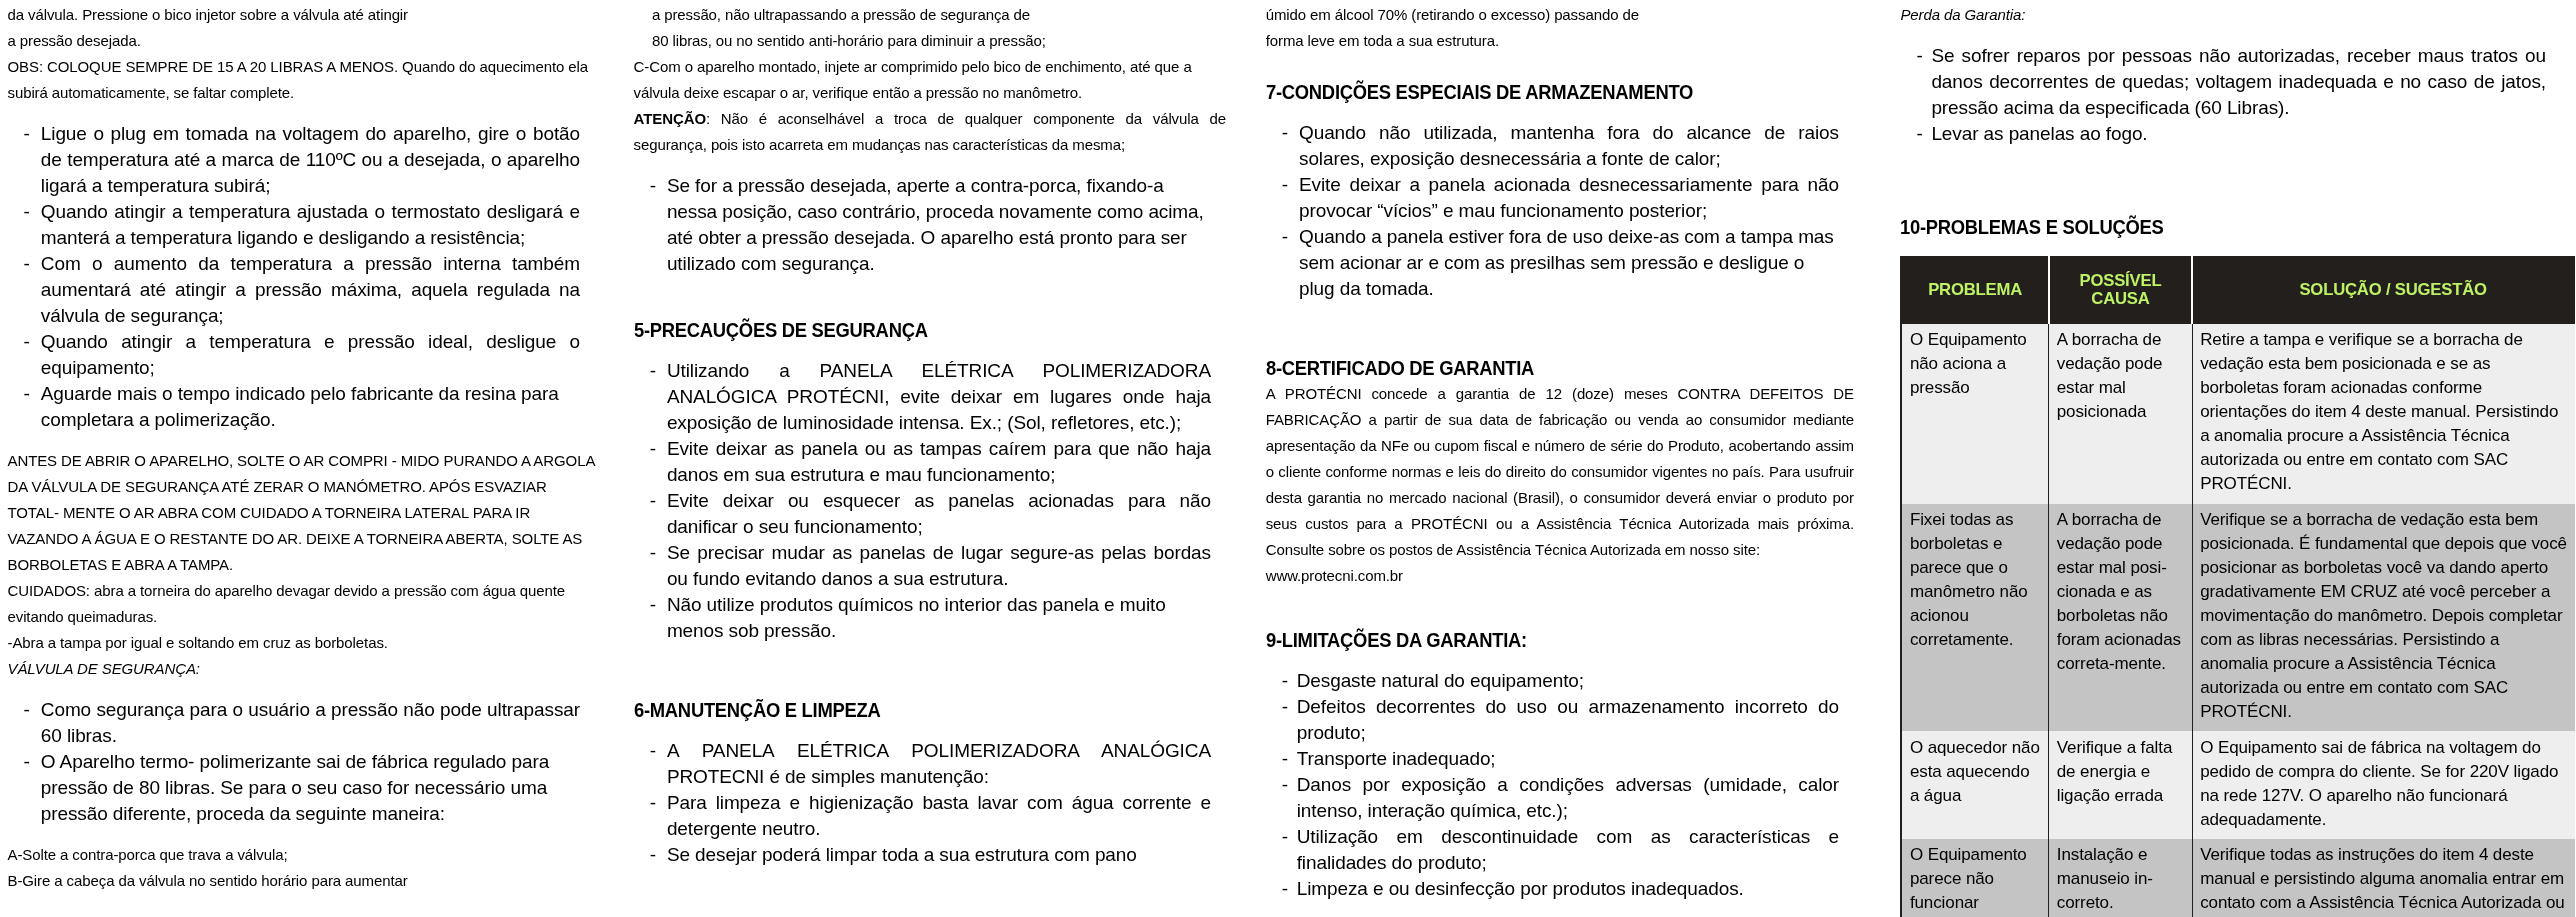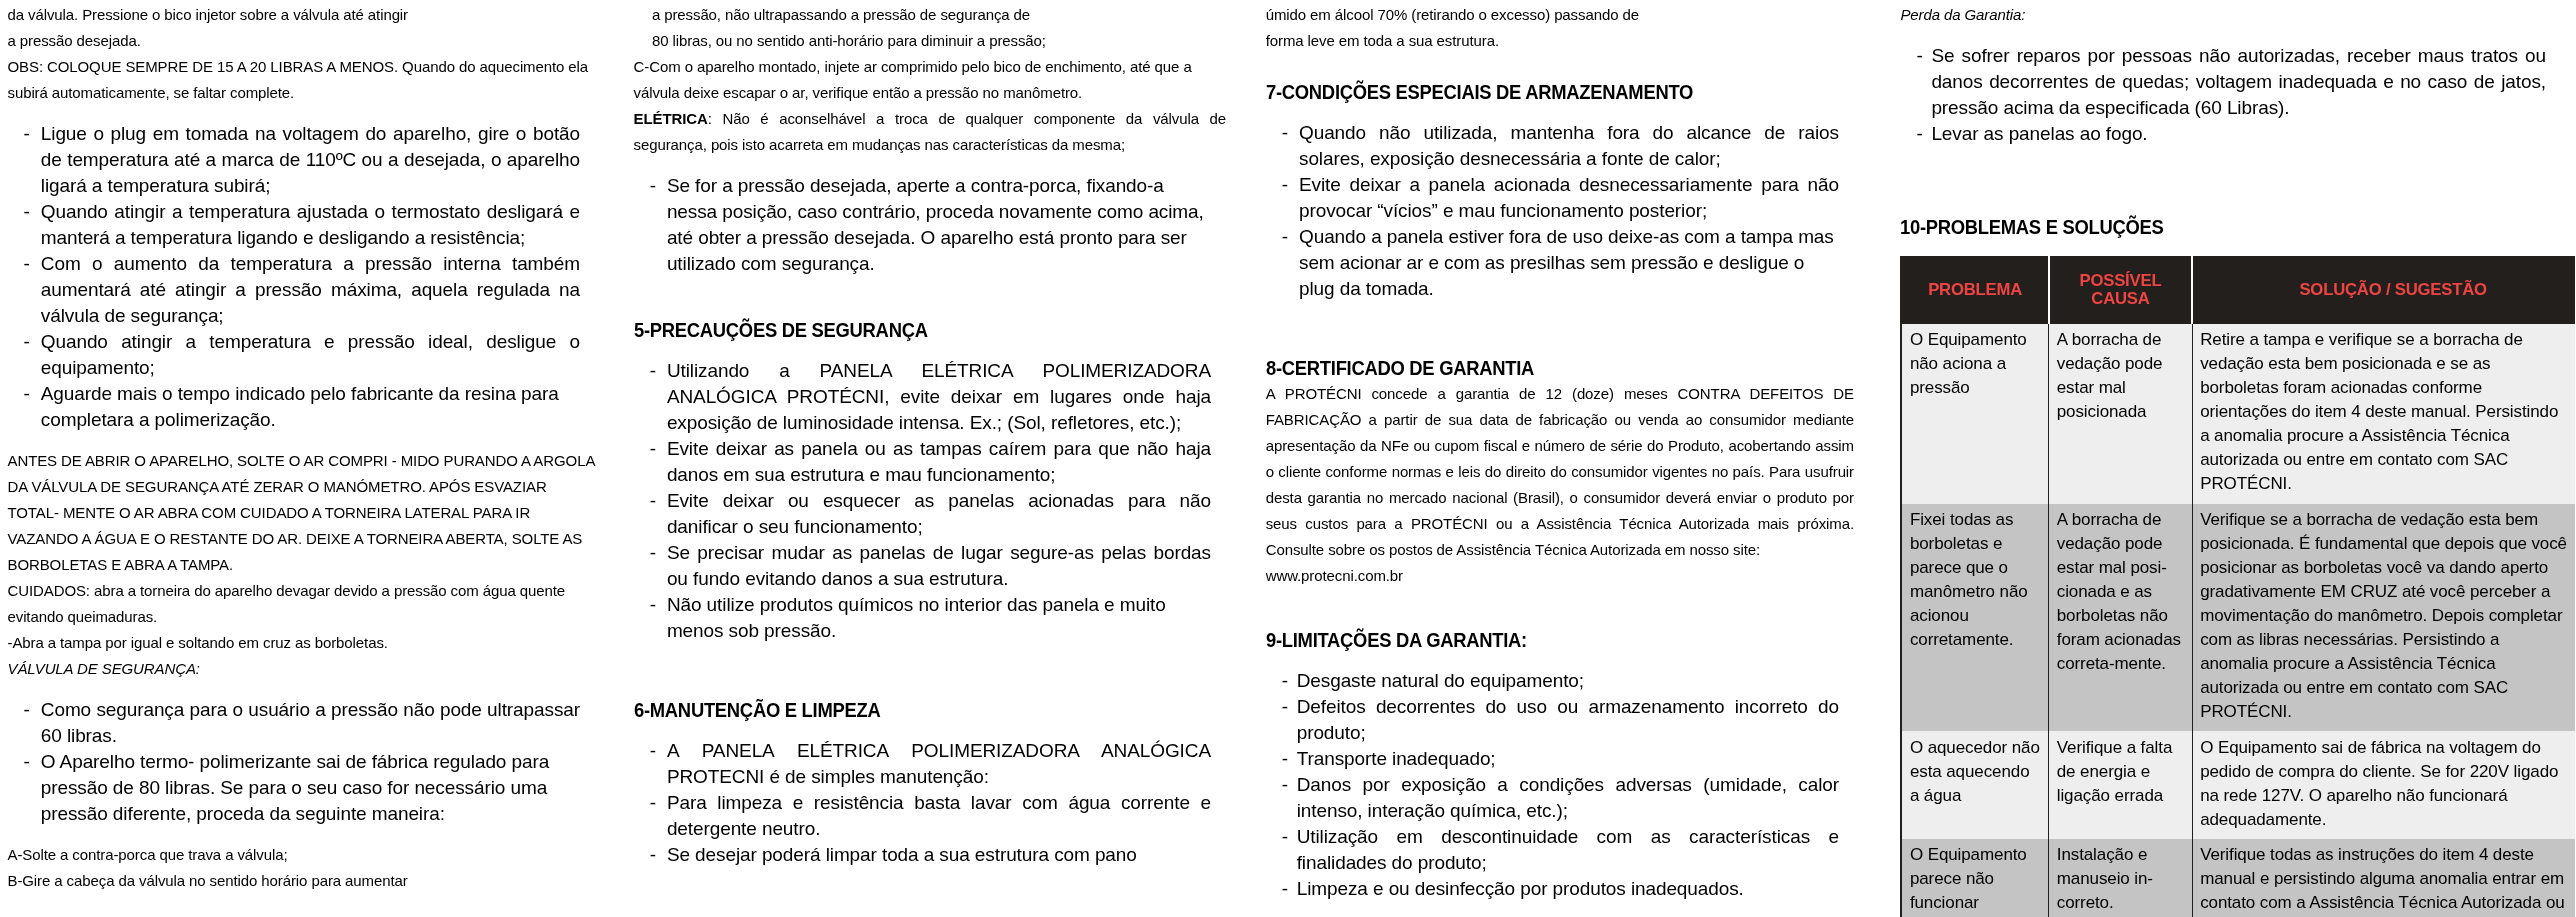--- a/index.html
+++ b/index.html
@@ -96,21 +96,21 @@
   
   table.ps {
     border-collapse: collapse;
     width: 634px;
     margin-top: 16px;
     table-layout: fixed;
     border: 2.2px solid #231f1c;
   }
   table.ps th {
     background: #231f1c;
-    color: #ef4444;
+    color: #bef264;
     font-size: 16.7px;
     line-height: 18.3px;
     font-weight: bold;
     letter-spacing: -0.2px;
     padding: 14px 3.2px 15px 3.2px;
     text-align: center;
     vertical-align: middle;
     border-right: 2.2px solid #ffffff;
     font-stretch: condensed;
   }
@@ -155,38 +155,38 @@
       <li>O Aparelho termo- polimerizante sai de fábrica regulado para pressão de 80 libras. Se para o seu caso for necessário uma pressão diferente, proceda da seguinte maneira:</li>
     </ul>
     <p class="t nojust">A-Solte a contra-porca que trava a válvula;</p>
     <p class="t nojust">B-Gire a cabeça da válvula no sentido horário para aumentar</p>
   </div>
 
   <div class="col col2">
     <div class="t nojust" style="padding-left:18.3px">a pressão, não ultrapassando a pressão de segurança de</div>
     <div class="t nojust" style="padding-left:18.3px">80 libras, ou no sentido anti-horário para diminuir a pressão;</div>
     <p class="t nojust">C-Com o aparelho montado, injete ar comprimido pelo bico de enchimento, até que a válvula deixe escapar o ar, verifique então a pressão no manômetro.</p>
-    <p class="t"><span class="bold">ELÉTRICA</span><span>: Não é aconselhável a troca de qualquer componente da válvula de segurança, pois isto acarreta em mudanças nas características da mesma;</span></p>
+    <p class="t"><span class="bold">ATENÇÃO</span><span>: Não é aconselhável a troca de qualquer componente da válvula de segurança, pois isto acarreta em mudanças nas características da mesma;</span></p>
     <ul class="bl">
       <li>Se for a pressão desejada, aperte a contra-porca, fixando-a nessa posição, caso contrário, proceda novamente como acima, até obter a pressão desejada. O aparelho está pronto para ser utilizado com segurança.</li>
     </ul>
     <div class="gap-m"></div>
     <h2 class="sec">5-PRECAUÇÕES DE SEGURANÇA</h2>
     <ul class="bl">
       <li>Utilizando a PANELA ELÉTRICA POLIMERIZADORA ANALÓGICA PROTÉCNI, evite deixar em lugares onde haja exposição de luminosidade intensa. Ex.; (Sol, refletores, etc.);</li>
       <li>Evite deixar as panela ou as tampas caírem para que não haja danos em sua estrutura e mau funcionamento;</li>
       <li>Evite deixar ou esquecer as panelas acionadas para não danificar o seu funcionamento;</li>
       <li>Se precisar mudar as panelas de lugar segure-as pelas bordas ou fundo evitando danos a sua estrutura.</li>
       <li>Não utilize produtos químicos no interior das panela e muito menos sob pressão.</li>
     </ul>
     <div class="gap-l"></div>
     <h2 class="sec">6-MANUTENÇÃO E LIMPEZA</h2>
     <ul class="bl">
       <li>A PANELA ELÉTRICA POLIMERIZADORA ANALÓGICA PROTECNI é de simples manutenção:</li>
-      <li>Para limpeza e resistência basta lavar com água corrente e detergente neutro.</li>
+      <li>Para limpeza e higienização basta lavar com água corrente e detergente neutro.</li>
       <li>Se desejar poderá limpar toda a sua estrutura com pano</li>
     </ul>
   </div>
 
   <div class="col col3">
     <div class="t nojust">úmido em álcool 70% (retirando o excesso) passando de</div>
     <div class="t nojust">forma leve em toda a sua estrutura.</div>
     <div class="gap-m"></div>
     <h2 class="sec">7-CONDIÇÕES ESPECIAIS DE ARMAZENAMENTO</h2>
     <ul class="bl">

